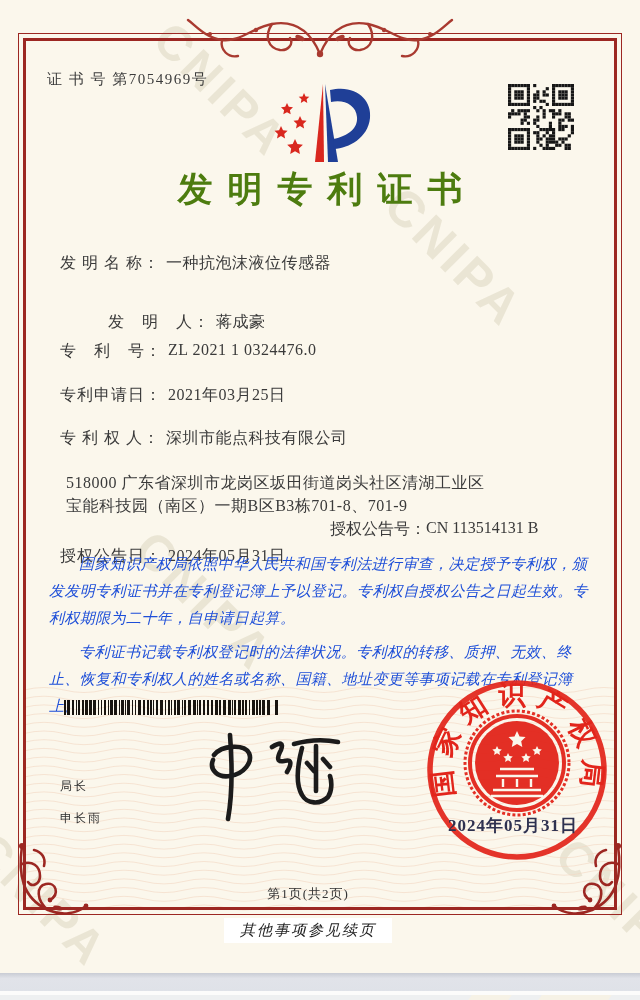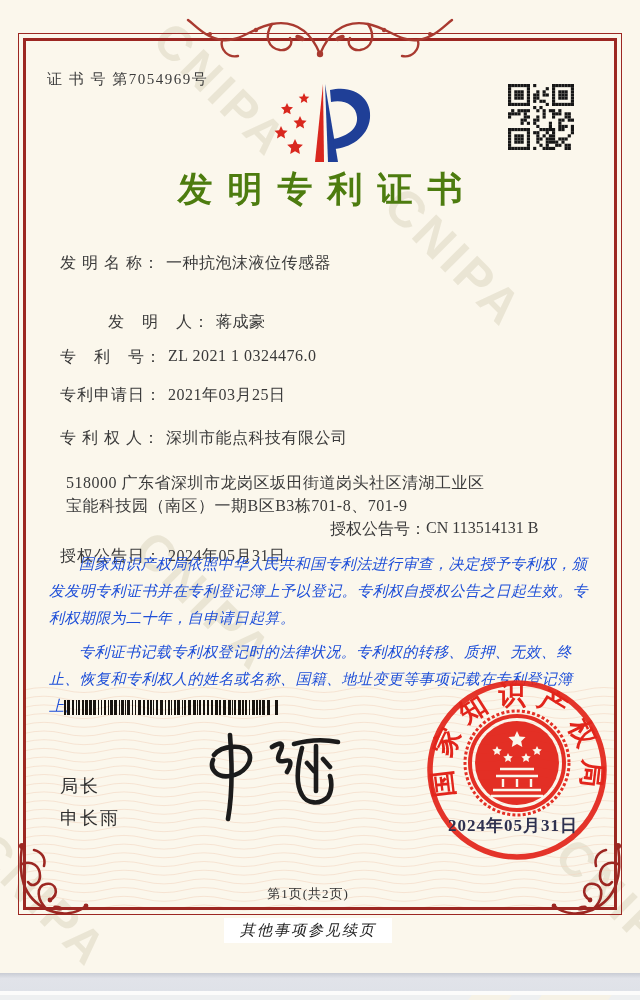--- a/index.html
+++ b/index.html
@@ -23,21 +23,21 @@
   .field{position:absolute;left:60px;display:flex;font-size:16px;color:#3a3a3a;z-index:4;}
   .field .lbl{white-space:pre;letter-spacing:1px;}
   .field .val{margin-left:6px;letter-spacing:0.5px;}
   .addr .val{width:428px;line-height:23px;}
   .grant2{position:absolute;left:330px;display:flex;font-size:16px;color:#3a3a3a;z-index:4;}
   
   .paras{position:absolute;left:49px;top:551px;width:541px;z-index:4;}
   .paras p{margin:0 0 7px 0;font-size:15px;line-height:27px;color:#1d4ed8;
     font-style:italic;letter-spacing:0.4px;text-indent:2em;}
   .barcode{position:absolute;left:64px;top:700px;z-index:4;}
-  .director{position:absolute;left:60px;top:770px;z-index:4;font-size:18px;color:#2e2e2e;letter-spacing:2px;line-height:32px;}
+  .director{position:absolute;left:60px;top:770px;z-index:4;font-size:12px;color:#2e2e2e;letter-spacing:2px;line-height:32px;}
   .signature{position:absolute;left:192px;top:731px;z-index:5;}
   .seal{position:absolute;left:424px;top:679px;z-index:5;}
   .pagenum{position:absolute;left:0;top:885px;width:100%;box-sizing:border-box;padding-right:24px;
     text-align:center;font-size:13px;color:#333;z-index:4;letter-spacing:1px;}
   .note{position:absolute;left:0;right:24px;top:918px;text-align:center;z-index:4;}
   .note span{display:inline-block;background:#ffffff;padding:3px 16px;font-size:15px;font-style:italic;
     color:#222;letter-spacing:2px;}
   
   .strip-gray{position:absolute;left:0;top:973px;width:640px;height:18px;
     background:linear-gradient(#c9ccd4,#e1e3e9 30%,#dfe2e8);z-index:6;}
@@ -370,21 +370,21 @@
     <div class="title">发明专利证书</div>
 
     <div class="field" style="top:253px;">
       <span class="lbl">发 明 名 称：</span>
       <span class="val">一种抗泡沫液位传感器</span>
     </div>
     <div class="field" style="top:312px;margin-left:48px;">
       <span class="lbl">发　明　人：</span>
       <span class="val">蒋成豪</span>
     </div>
-    <div class="field" style="top:341px;margin-top:6px;">
+    <div class="field" style="top:341px;">
       <span class="lbl">专　利　号：</span>
       <span class="val">ZL 2021 1 0324476.0</span>
     </div>
     <div class="field" style="top:385px;">
       <span class="lbl">专利申请日：</span>
       <span class="val">2021年03月25日</span>
     </div>
     <div class="field" style="top:428px;">
       <span class="lbl">专 利 权 人：</span>
       <span class="val">深圳市能点科技有限公司</span>

